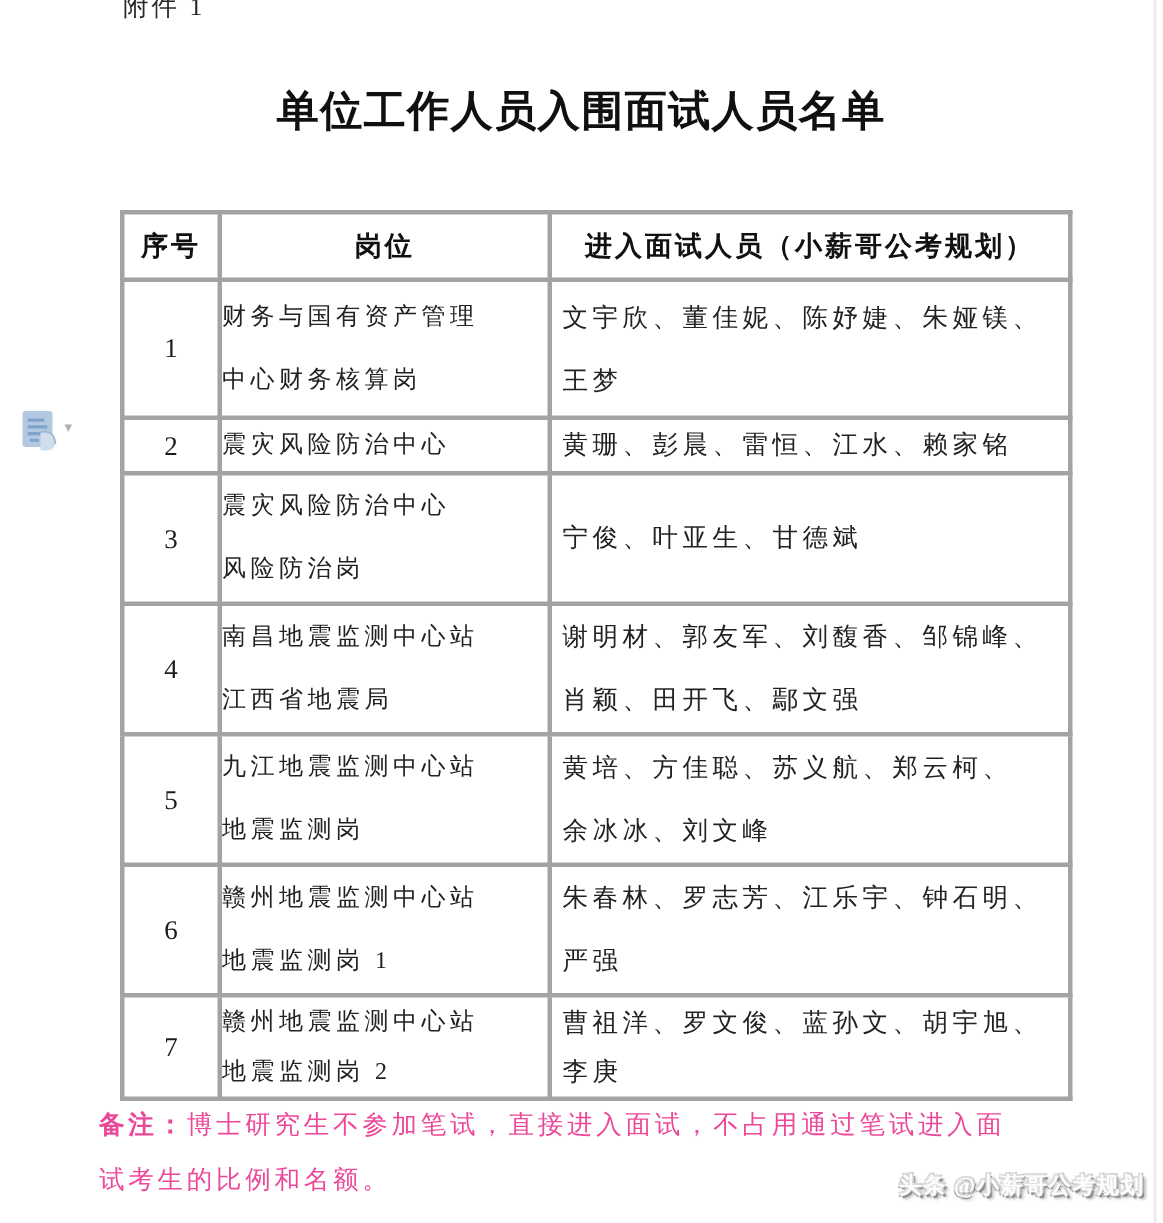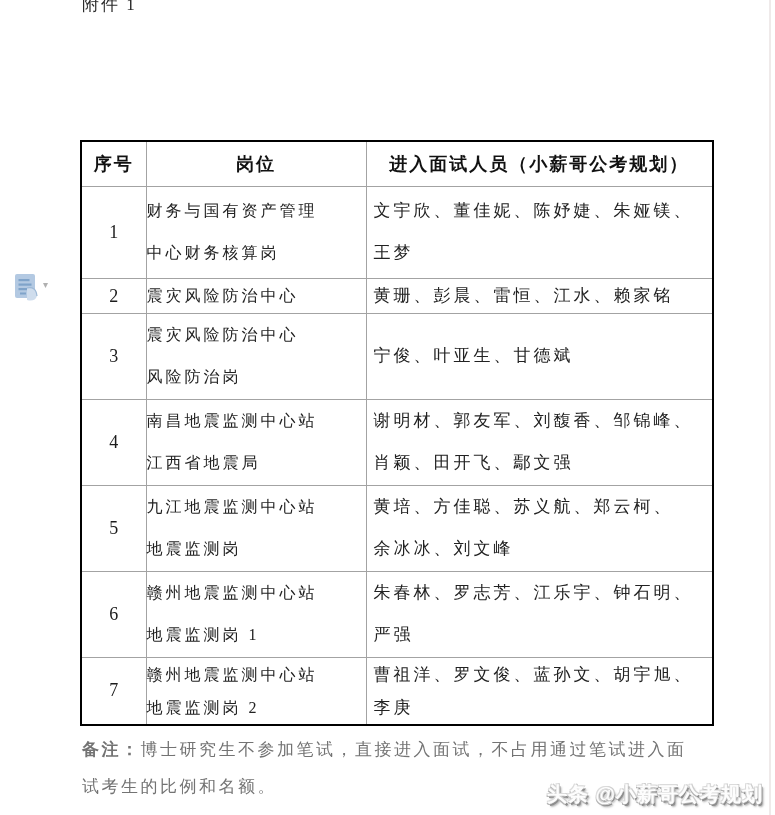--- a/index.html
+++ b/index.html
@@ -41,21 +41,21 @@
   }
 
   
   table.roster {
     position: absolute; left: 80px; top: 140px;
     width: 632px; table-layout: fixed;
     border-collapse: collapse;
     border: 2px solid #000;
   }
   table.roster th, table.roster td {
-    border: 1px solid #a3a3a3;
+    border: 3px solid #a3a3a3;
     vertical-align: middle;
     background: #fff;
   }
   col.c-no { width: 65px; }
   col.c-pos { width: 220px; }
   col.c-cand { width: 347px; }
 
   thead tr { height: 45px; }
   thead th {
     font-size: 18px; font-weight: bold; letter-spacing: 2px;
@@ -80,48 +80,49 @@
   tbody tr:nth-child(2) td { line-height: 34px; }
   tbody tr:nth-child(3) { height: 86px; }
   tbody tr:nth-child(4) { height: 86px; }
   tbody tr:nth-child(5) { height: 86px; }
   tbody tr:nth-child(6) { height: 86px; }
   tbody tr:nth-child(7) { height: 68px; }
   tbody tr:nth-child(7) td { line-height: 33px; }
 
   
   .note {
-    position: absolute; left: 82px; top: 731px; width: 622px;
-    font-size: 17px; letter-spacing: 2.5px; line-height: 37px; color: #737373;
+    position: absolute; left: 66px; top: 731px; width: 622px;
+    font-size: 17px; letter-spacing: 2.5px; line-height: 37px; color: #ec4899;
   }
   .note .note-label { font-weight: bold; }
 
   
   .watermark {
     position: absolute; right: 12px; top: 781px;
-    font-family: Liberation Sans, sans-serif;
-    font-weight: bold; font-size: 20px; letter-spacing: 1px;
+    font-family: Liberation Serif, serif;
+    font-weight: bold; font-size: 15px; letter-spacing: 1px;
     color: #fdfdfd;
     text-shadow:
       -1px -1px 0 #dcdcdc,
        1px -1px 0 #cfcfcf,
       -1px  1px 0 #b5b5b5,
        1.5px 1.5px 0 #8e8e8e,
        2.5px 2.5px 2px rgba(110,110,110,0.55);
     text-align: right;
   }
 </style>
 </head>
 <body>
 
 <div class="edge-line"></div>
 
 <div class="attachment">附件 1</div>
 
 <div class="title">
+  <div>单位工作人员入围面试人员名单</div>
 </div>
 
 <div class="float-icon">
   <span>
     <svg width="27" height="30" viewBox="0 0 27 30" aria-hidden="true">
       <rect x="2" y="2" width="20" height="24" rx="2" fill="#b3c9e2"></rect>
       <rect x="5.5" y="7" width="11" height="2.2" fill="#7fa3c9"></rect>
       <rect x="5.5" y="11.5" width="13" height="2.2" fill="#7fa3c9"></rect>
       <rect x="5.5" y="16" width="9" height="2.2" fill="#7fa3c9"></rect>
       <path d="M14 16 q9 -2 10 8 q-2 6 -10 4 z" fill="#cfdded"></path>

